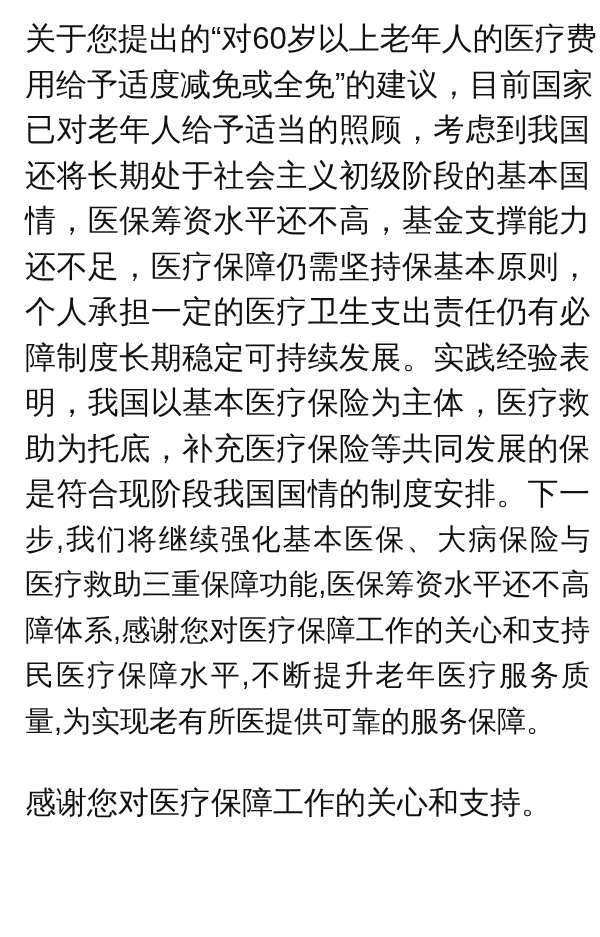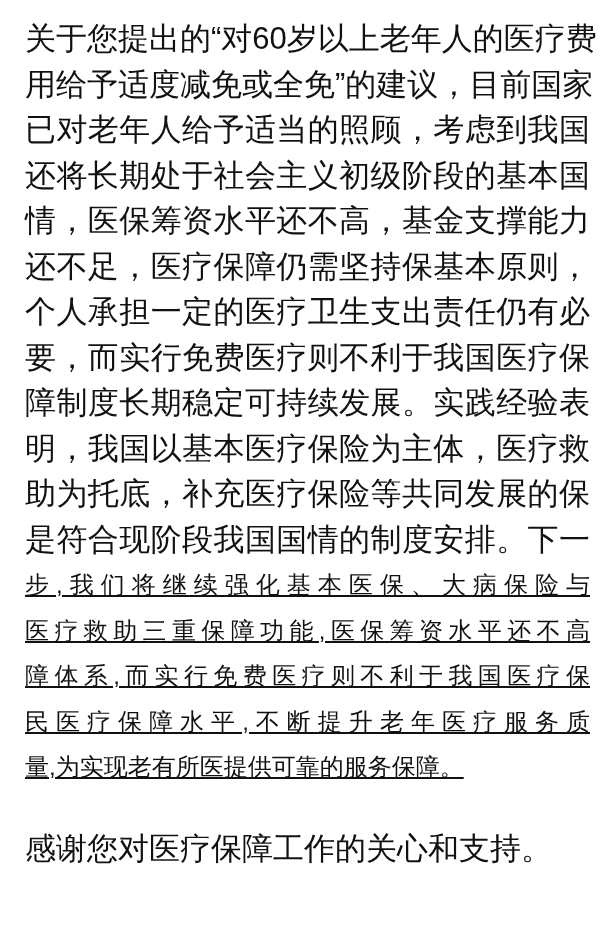--- a/index.html
+++ b/index.html
@@ -25,21 +25,21 @@
     height: 45.5px;
     line-height: 45.5px;
     text-align: justify;
     text-align-last: justify;
     white-space: nowrap;
     font-weight: 400;
   }
   
   .fa { font-size: 31px; }
   
-  .fb { font-size: 24px; text-decoration: underline; }
+  .fb { font-size: 29px; }
   
   .natural {
     text-align: right;
     text-align-last: left;
   }
   .thanks-para {
     margin-top: 36px;
   }
 </style>
 </head>
@@ -47,27 +47,26 @@
 
 <div class="page">
   <div class="para">
     <div class="line fa">关于您提出的“对60岁以上老年人的医疗费</div>
     <div class="line fa">用给予适度减免或全免”的建议，目前国家</div>
     <div class="line fa">已对老年人给予适当的照顾，考虑到我国</div>
     <div class="line fa">还将长期处于社会主义初级阶段的基本国</div>
     <div class="line fa">情，医保筹资水平还不高，基金支撑能力</div>
     <div class="line fa">还不足，医疗保障仍需坚持保基本原则，</div>
     <div class="line fa">个人承担一定的医疗卫生支出责任仍有必</div>
-    <div class="line fa">要，而实行免费医疗则不利于我国医疗保</div>
     <div class="line fa">障制度长期稳定可持续发展。实践经验表</div>
     <div class="line fa">明，我国以基本医疗保险为主体，医疗救</div>
     <div class="line fa">助为托底，补充医疗保险等共同发展的保</div>
     <div class="line fa">是符合现阶段我国国情的制度安排。下一</div>
     <div class="line fb">步,我们将继续强化基本医保、大病保险与</div>
     <div class="line fb">医疗救助三重保障功能,医保筹资水平还不高</div>
-    <div class="line fb">障体系,而实行免费医疗则不利于我国医疗保</div>
+    <div class="line fb">障体系,感谢您对医疗保障工作的关心和支持</div>
     <div class="line fb">民医疗保障水平,不断提升老年医疗服务质</div>
     <div class="line fb natural">量,为实现老有所医提供可靠的服务保障。</div>
   </div>
   <div class="para thanks-para">
     <div class="line fa natural">感谢您对医疗保障工作的关心和支持。</div>
   </div>
 </div>
 
 </body></html>

